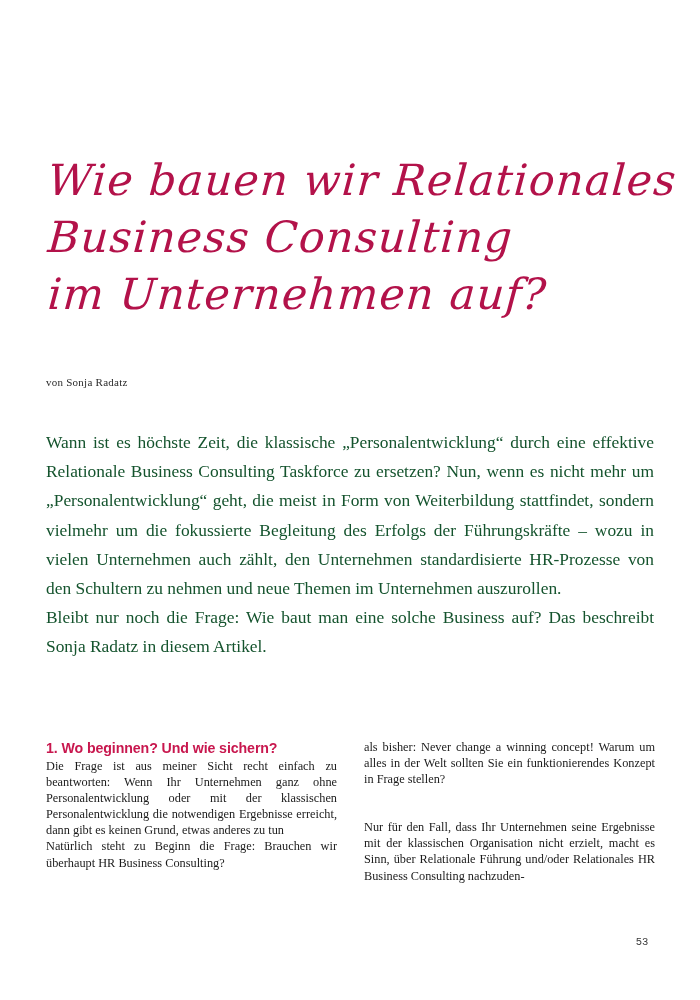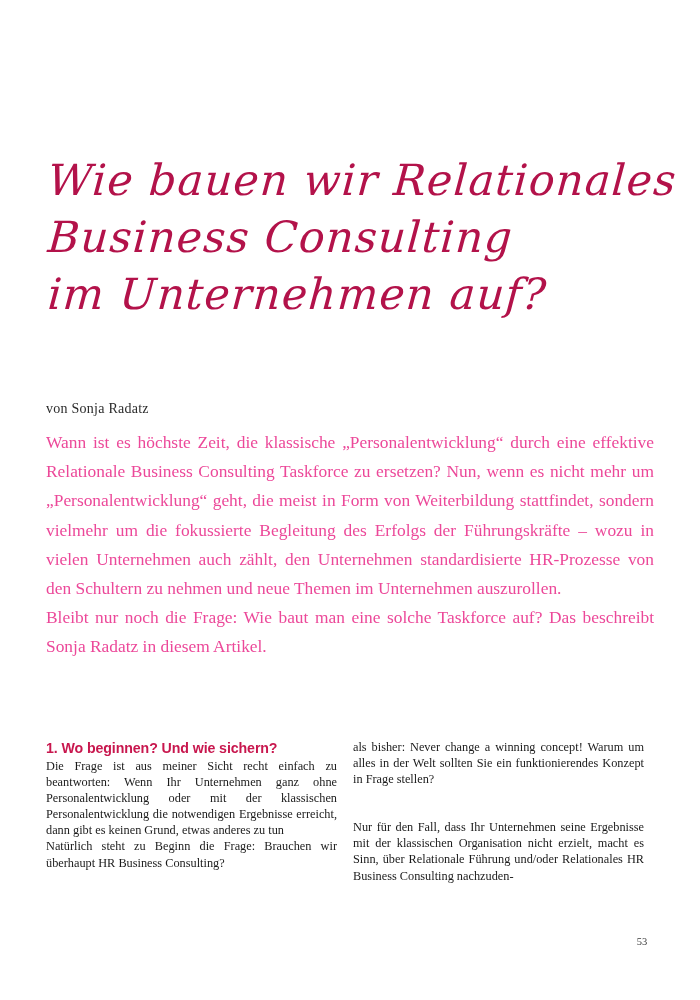--- a/index.html
+++ b/index.html
@@ -41,56 +41,56 @@
     letter-spacing: 1.2px;
     white-space: nowrap;
     transform: skewX(-4deg);
     transform-origin: left bottom;
   }
 
   
   .byline {
     position: absolute;
     left: 46px;
-    top: 401px;
+    top: 376px;
     font-family: "Liberation Serif", serif;
-    font-size: 14px;
+    font-size: 11px;
     letter-spacing: 0.25px;
     color: #2b2b2b;
   }
 
   
   .intro {
     position: absolute;
     left: 46px;
     top: 428px;
     width: 608px;
   }
   .intro p {
     margin: 0;
     font-family: "Liberation Serif", serif;
     font-size: 17.4px;
     line-height: 29.2px;
     text-align: justify;
     text-justify: inter-word;
-    color: #ec4899;
+    color: #14532d;
     hyphens: manual;
   }
   .intro p.second {
     margin-top: 0;
   }
 
   
   .columns {
     position: absolute;
     left: 46px;
     top: 739px;
     width: 608px;
     display: flex;
-    gap: 16px;
+    gap: 27px;
   }
   .col {
     width: 291px;
     flex: 0 0 291px;
   }
   .section-heading {
     margin: 0 0 1px 0;
     font-family: "Liberation Sans", sans-serif;
     font-weight: bold;
     font-size: 14.2px;
@@ -115,41 +115,41 @@
     margin-top: 32px;
   }
 
   
   .page-number {
     position: absolute;
     left: 630px;
     top: 936px;
     width: 24px;
     text-align: center;
-    font-family: Liberation Serif, serif;
+    font-family: Liberation Mono, monospace;
     font-size: 10.5px;
     color: #3a3a3a;
   }
 </style>
 </head>
 <body>
 
 <div class="page">
 
   <div class="title-block">
     <div class="title-line">Wie bauen wir Relationales</div>
     <div class="title-line">Business Consulting</div>
     <div class="title-line">im Unternehmen auf?</div>
   </div>
 
   <div class="byline">von Sonja Radatz</div>
 
   <div class="intro">
     <p>Wann ist es höchste Zeit, die klassische „Personalentwicklung“ durch eine effektive Relationale Business Consulting Taskforce zu ersetzen? Nun, wenn es nicht mehr um „Personalentwicklung“ geht, die meist in Form von Weiterbildung stattfindet, sondern vielmehr um die fokussierte Begleitung des Erfolgs der Führungskräfte – wozu in vielen Unternehmen auch zählt, den Unternehmen standardisierte HR-Prozesse von den Schultern zu nehmen und neue Themen im Unternehmen auszurollen.</p>
-    <p class="second">Bleibt nur noch die Frage: Wie baut man eine solche Taskforce auf? Das beschreibt Sonja Radatz in diesem Artikel.</p>
+    <p class="second">Bleibt nur noch die Frage: Wie baut man eine solche Business auf? Das beschreibt Sonja Radatz in diesem Artikel.</p>
   </div>
 
   <div class="columns">
 
     <div class="col">
       <h2 class="section-heading">1. Wo beginnen? Und wie sichern?</h2>
       <p>Die Frage ist aus meiner Sicht recht einfach zu beantworten: Wenn Ihr Unternehmen ganz ohne Personalentwicklung oder mit der klassischen Personalentwicklung die notwendigen Ergebnisse erreicht, dann gibt es keinen Grund, etwas anderes zu tun</p>
       <p>Natürlich steht zu Beginn die Frage: Brauchen wir überhaupt HR Business Consulting?</p>
     </div>
 

